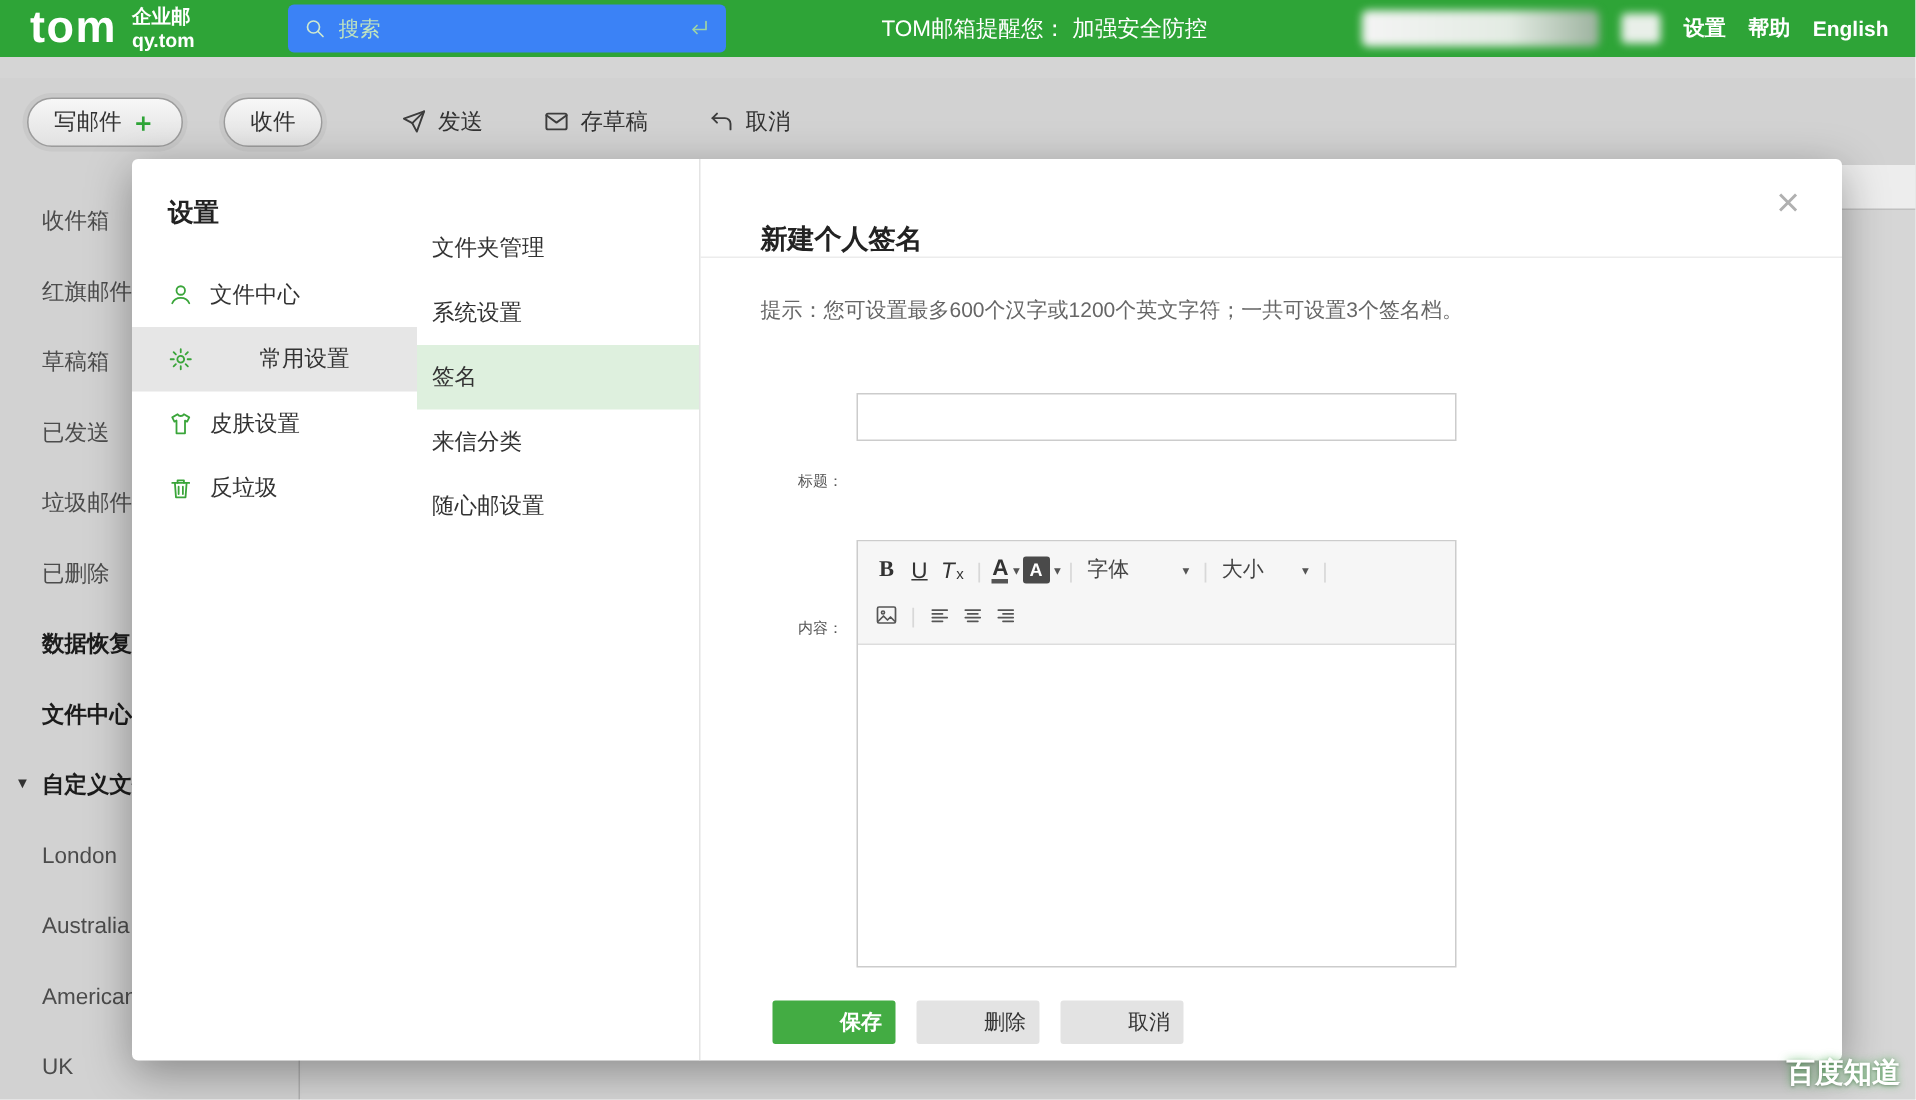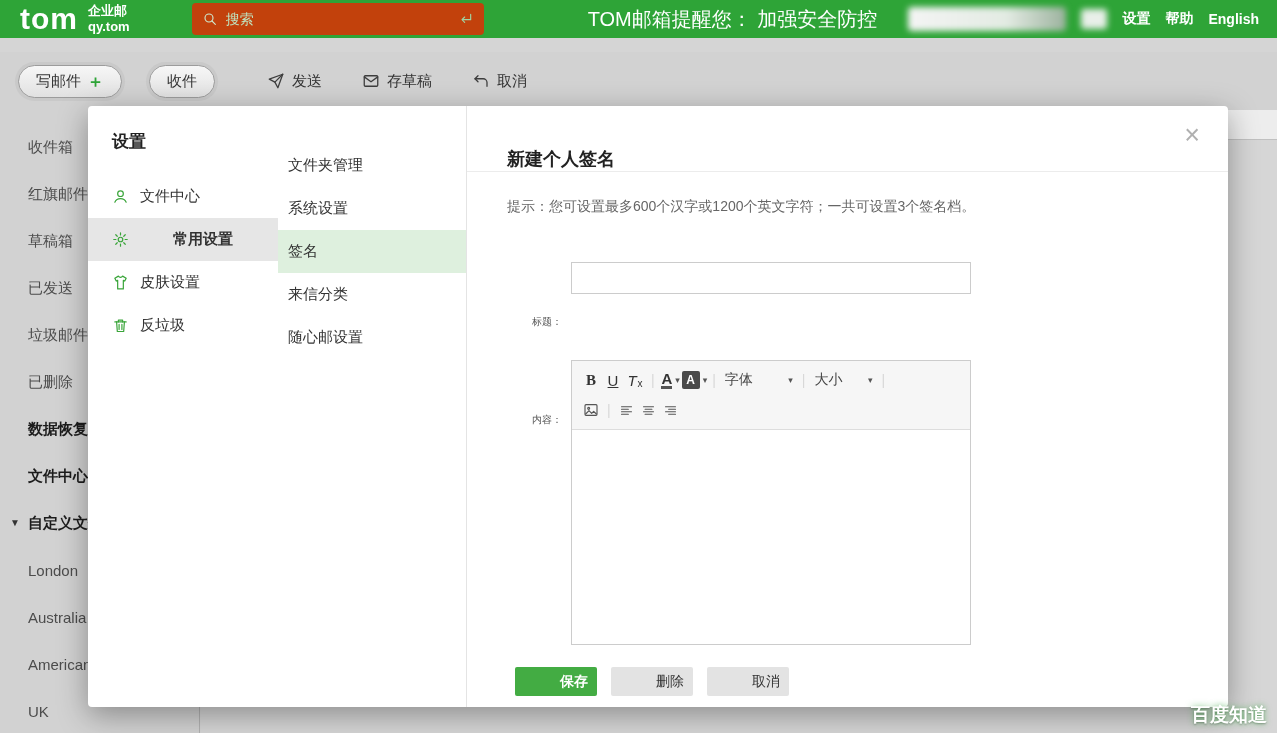--- a/index.html
+++ b/index.html
@@ -5,25 +5,25 @@
   * { margin:0; padding:0; box-sizing:border-box; }
   html,body { width:1277px; height:733px; overflow:hidden; }
   body { position:relative; background:#d5d5d5; font-family:"Liberation Sans","DejaVu Sans",sans-serif; }
   svg { fill:none; stroke:currentColor; stroke-width:1.7; stroke-linecap:round; stroke-linejoin:round; display:block; }
 
   
   .topbar { position:absolute; top:0; left:0; right:0; height:38px; background:#2ea437; display:flex; align-items:center; z-index:6; }
   .logo { font-size:30px; font-weight:bold; color:#fff; margin-left:20px; letter-spacing:1px; }
   .brand { margin-left:10px; color:#fff; line-height:1.2; }
   .brand div { font-size:13px; font-weight:bold; }
-  .searchbox { margin-left:62px; width:292px; height:32px; background:#c2410c; border-radius:4px; display:flex; align-items:center; padding:0 10px; color:#cfe9cf; }
+  .searchbox { margin-left:62px; width:292px; height:32px; background:#3b82f6; border-radius:4px; display:flex; align-items:center; padding:0 10px; color:#cfe9cf; }
   .searchbox input { flex:1; background:transparent; border:none; outline:none; color:#eaf7ea; font-size:14px; margin-left:8px; }
   .searchbox input::placeholder { color:#bfe3bf; }
   .return-ic { color:#9fd4a4; }
-  .notice { margin-left:104px; color:#fff; font-size:20px; white-space:nowrap; }
+  .notice { margin-left:104px; color:#fff; font-size:15px; white-space:nowrap; }
   .top-right { margin-left:auto; display:flex; align-items:center; gap:15px; padding-right:18px; }
   .blur1 { width:158px; height:24px; border-radius:4px; background:linear-gradient(90deg,#f4f4f4 0%,#e3ebe3 62%,#9cb29e 100%); filter:blur(3px); cursor:pointer; }
   .blur2 { width:26px; height:20px; border-radius:3px; background:#e9efe9; filter:blur(3px); }
   .toplink { color:#fff; font-size:14px; font-weight:bold; cursor:pointer; white-space:nowrap; }
 
   
   .toolbar { position:absolute; top:52px; left:0; right:0; height:58px; background:#d2d2d2; display:flex; align-items:center; z-index:1; }
   .pill { border:1px solid #9c9c9c; border-radius:17px; background:linear-gradient(#f7f7f7,#e1e1e1); color:#333; font-size:15px; height:33px; display:flex; align-items:center; padding:0 17px; box-shadow:0 0 0 3px rgba(196,196,196,0.7); cursor:pointer; }
   .compose { margin-left:18px; }
   .plus { color:#2ea437; font-weight:bold; font-size:17px; margin-left:6px; }
@@ -39,21 +39,21 @@
   .side-item { position:relative; height:47px; display:flex; align-items:center; padding-left:28px; font-size:15px; color:#4c4c4c; cursor:pointer; white-space:nowrap; }
   .side-item.strong { color:#1c1c1c; font-weight:bold; }
   .side-item .tri { position:absolute; left:10px; top:17px; font-size:10px; color:#333; }
 
   
   .modal { position:absolute; left:88px; top:106px; width:1140px; height:601px; background:#fff; border-radius:4px; box-shadow:0 8px 30px rgba(0,0,0,0.35); display:flex; z-index:10; overflow:hidden; }
   .m-left { width:190px; padding-top:24px; }
   .settings-title { font-size:17px; font-weight:bold; color:#222; padding-left:24px; margin-bottom:22px; }
   .nav-item { height:43px; display:flex; align-items:center; gap:11px; padding-left:24px; font-size:15px; color:#333; cursor:pointer; }
   .nav-item .nic { color:#3aa53a; }
-  .nav-item.active { background:#e6e6e6; font-weight:bold;gap:44px; }
+  .nav-item.active { background:#e6e6e6; font-weight:normal;gap:44px; }
   .m-mid { width:189px; border-right:1px solid #e4e4e4; padding-top:38px; }
   .sub-item { height:43px; display:flex; align-items:center; padding-left:10px; font-size:15px; color:#333; cursor:pointer; }
   .sub-item.active { background:#def0de; }
   .m-main { flex:1; position:relative; }
   .m-head { height:66px; border-bottom:1px solid #ececec; display:flex; align-items:flex-end; padding-left:40px; }
   .m-title { font-size:18px; font-weight:bold; color:#222; }
   .m-close { position:absolute; top:16px; right:28px; font-size:27px; color:#b0b0b0; cursor:pointer; line-height:1; font-weight:normal; }
   .tip { margin:26px 0 0 40px; font-size:14px; color:#666; }
 
   .form { margin:46px 0 0 40px; }

